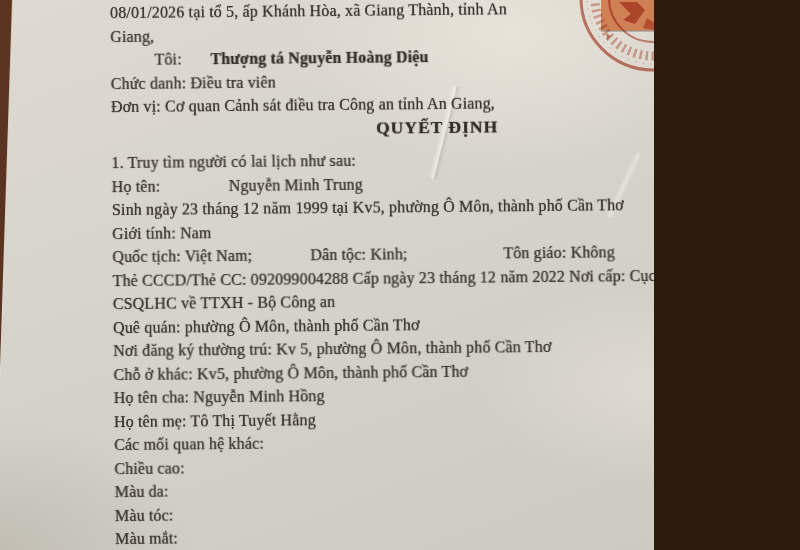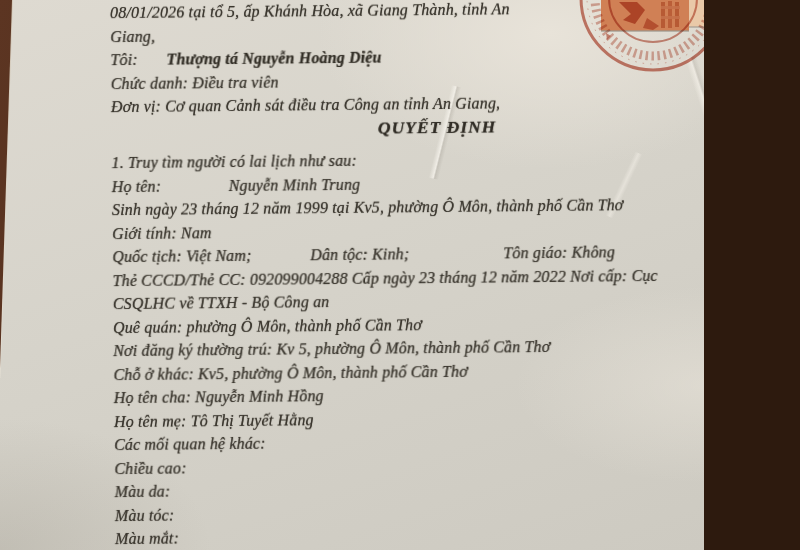--- a/index.html
+++ b/index.html
@@ -2,23 +2,22 @@
 <html><head>
 <meta charset="utf-8">
 <style>
   html,body{margin:0;padding:0;}
   body{
     width:800px;height:550px;overflow:hidden;
     font-family:"Liberation Serif","DejaVu Serif",serif;
     background:#2d1a0e;
   }
   .stage{
-    position:relative;width:704px;height:550px;overflow:hidden;
+    position:relative;width:654px;height:550px;overflow:hidden;
     background:linear-gradient(100deg,#5c3522 0%,#4a2a16 45%,#38200f 80%,#241407 100%);
-    font-style:italic;
   }
   
   .paper{
     position:absolute;inset:0;
     clip-path:polygon(12px 0,770px 0,800px 386px,800px 550px,0 550px,0 368px);
     background:
       radial-gradient(ellipse 60% 45% at 78% 6%, #e8e3d9 0%, rgba(232,227,217,0) 55%),
       radial-gradient(ellipse 50% 40% at 0% 100%, rgba(150,145,133,.28) 0%, rgba(150,145,133,0) 60%),
       radial-gradient(ellipse 45% 30% at 100% 70%, rgba(235,230,220,.5) 0%, rgba(235,230,220,0) 60%),
       linear-gradient(160deg,#dedad1 0%,#d6d3ca 45%,#cdcac1 100%);
@@ -45,21 +44,21 @@
     color:#39352d;
     text-shadow:0 0 .7px rgba(55,50,42,.85);
     white-space:nowrap;
   }
   .line{height:23.5px;}
   .title-line{
     text-align:center;font-weight:bold;font-size:17.5px;letter-spacing:1px;
     color:#2f2b24;margin-bottom:9px;
   }
   .b{font-weight:bold;color:#332f27;}
-  .lbl-toi{display:inline-block;width:56px;}
+  .lbl-toi{display:inline-block;width:56px;margin-left:44px;}
   .lbl-name{display:inline-block;width:117px;}
   .c1{display:inline-block;width:198px;}
   .c2{display:inline-block;width:193px;}
 </style>
 </head>
 <body>
 
 <div class="stage">
   <div class="paper">
     <div class="edge-hl left"></div>

